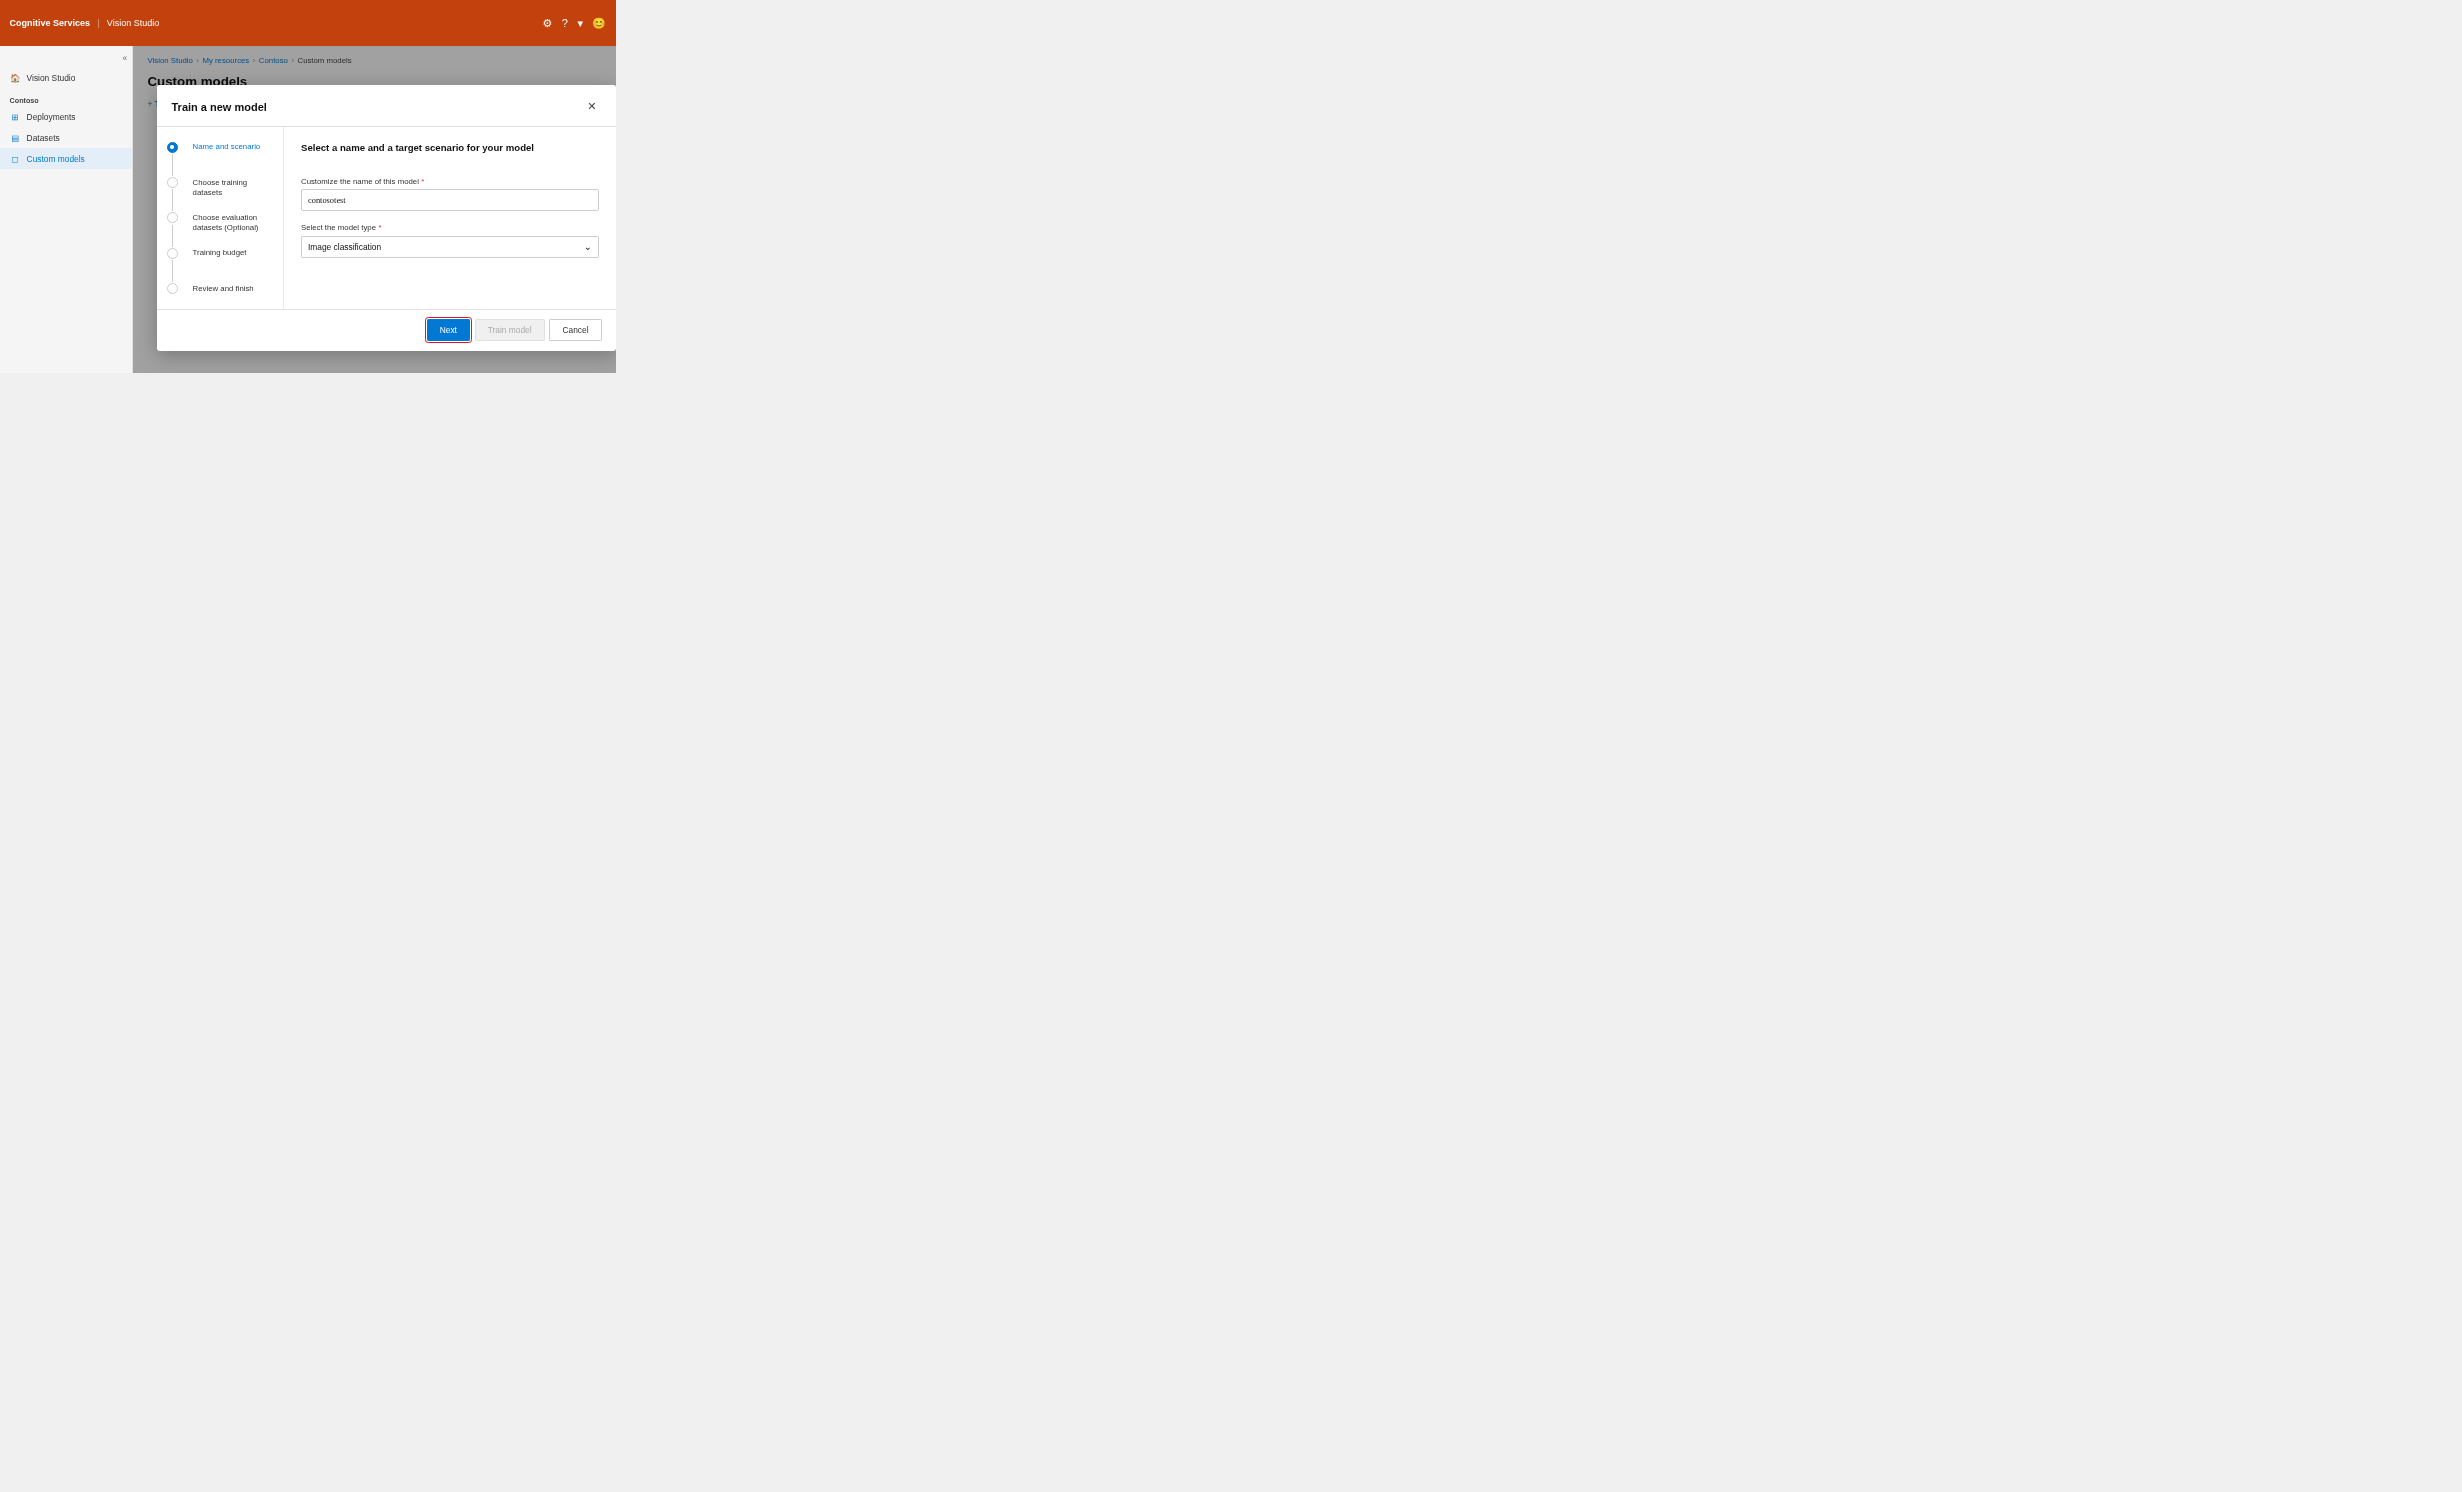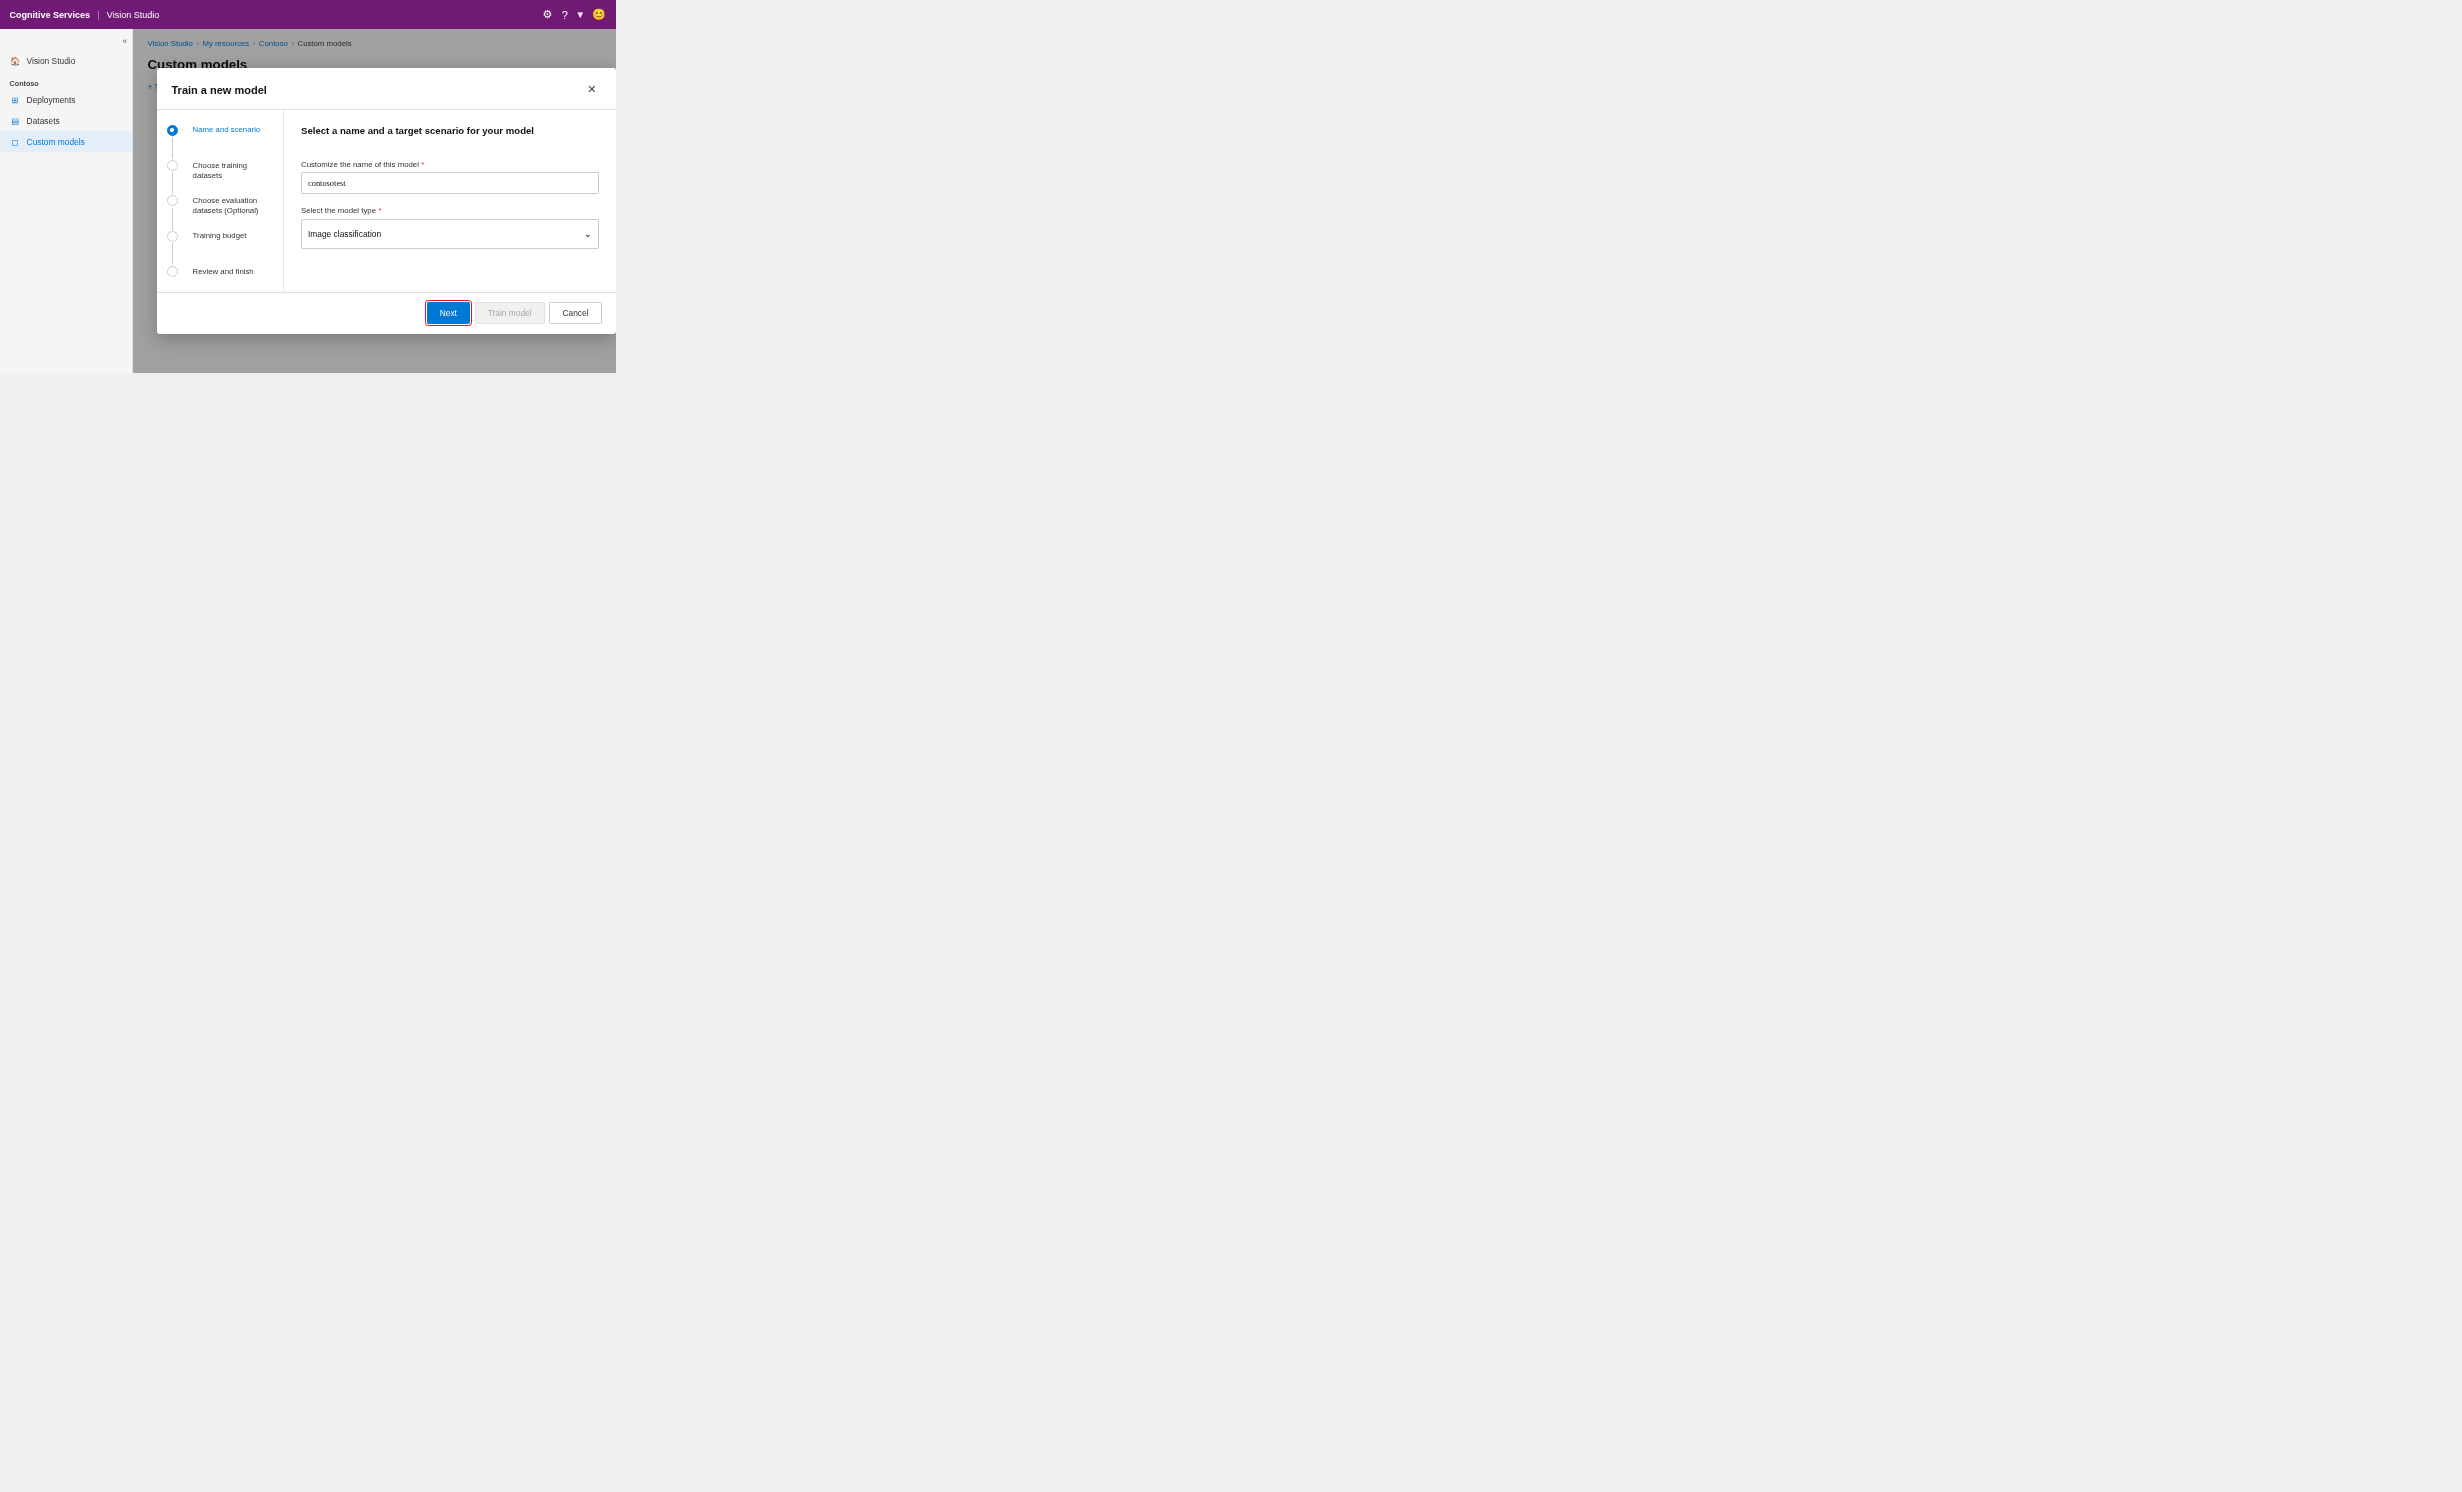--- a/index.html
+++ b/index.html
@@ -1,22 +1,22 @@
 <!DOCTYPE html>
 <html style="font-size:9.6px"><head>
   <meta charset="utf-8">
   <style>
     * { box-sizing: border-box; margin: 0; padding: 0; }
     body { font-family: 'Segoe UI', Arial, sans-serif; background: #f0f0f0; width: 616px; height: 373px; overflow: hidden; position: relative; }
 
     
     .top-nav {
-      background: #701a75;
+      background: #c2410c;
       color: white;
-      height: 29px;
+      height: 46px;
       display: flex;
       align-items: center;
       justify-content: space-between;
       padding: 0 9.6px;
       position: relative;
       z-index: 10;
     }
     .top-nav-left {
       display: flex;
       align-items: center;
@@ -315,21 +315,21 @@
       position: absolute;
       right: 7.2px;
       top: 50%;
       transform: translateY(-55%);
       color: #333;
       font-size: 9.6px;
       pointer-events: none;
     }
     .field-select-el {
       width: 100%;
-      height: 30px;
+      height: 22px;
       border: 0.6px solid #ccc;
       border-radius: 1.2px;
       padding: 0 6px;
       font-size: 8.4px;
       color: #111;
       background: white;
       appearance: none;
       cursor: pointer;
       outline: none;
     }

